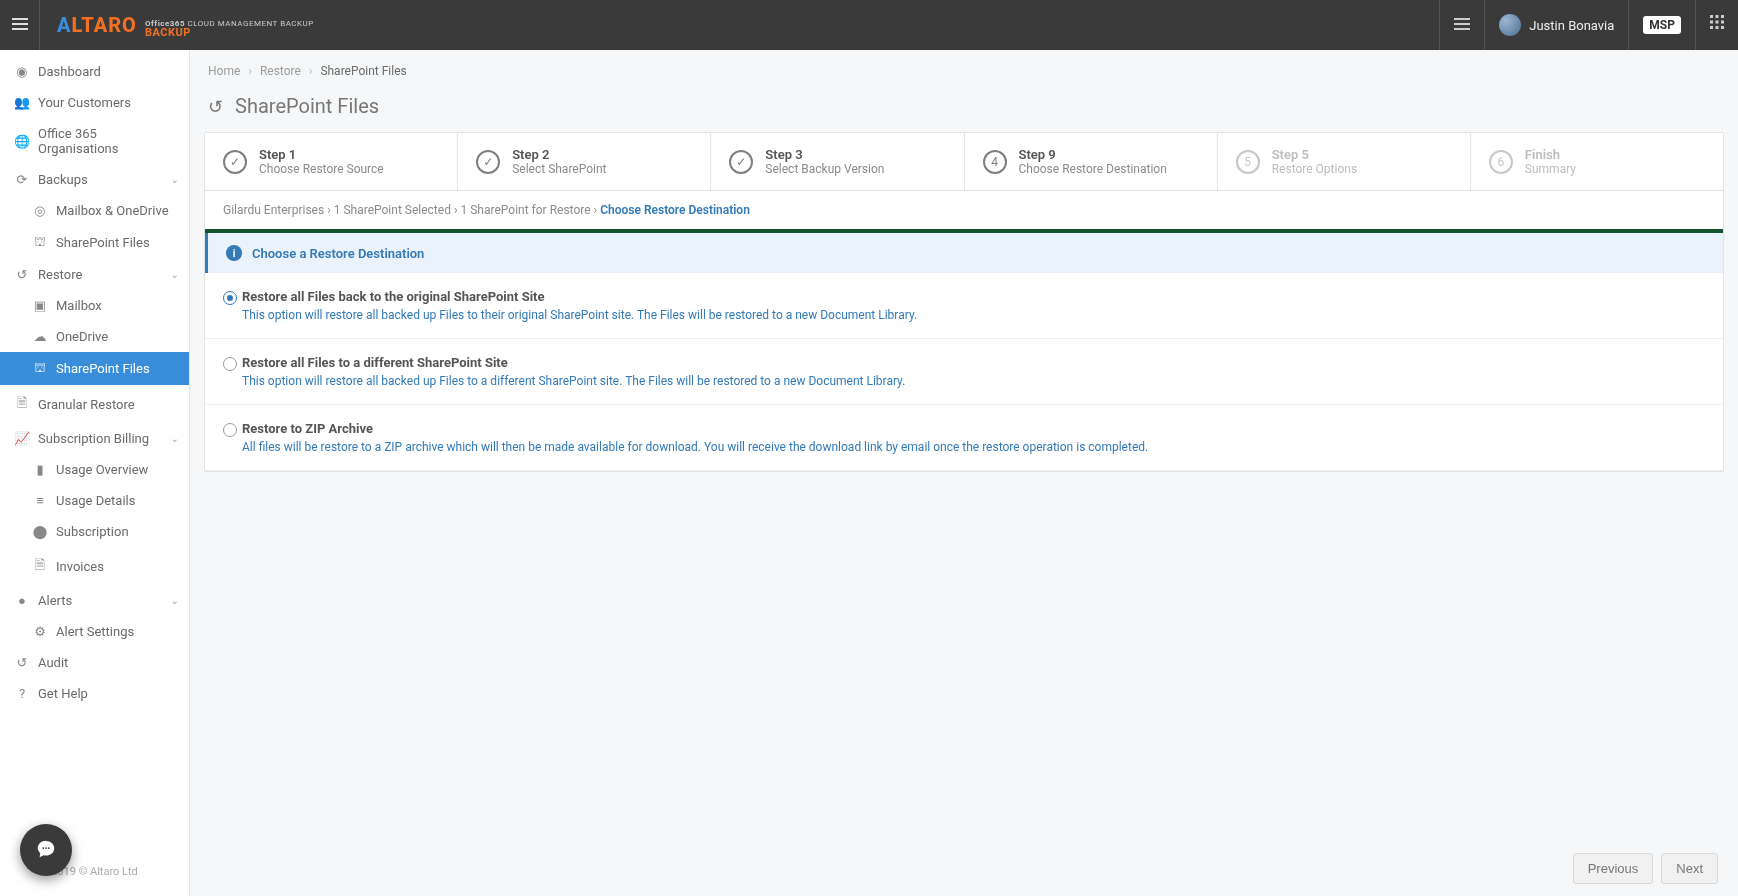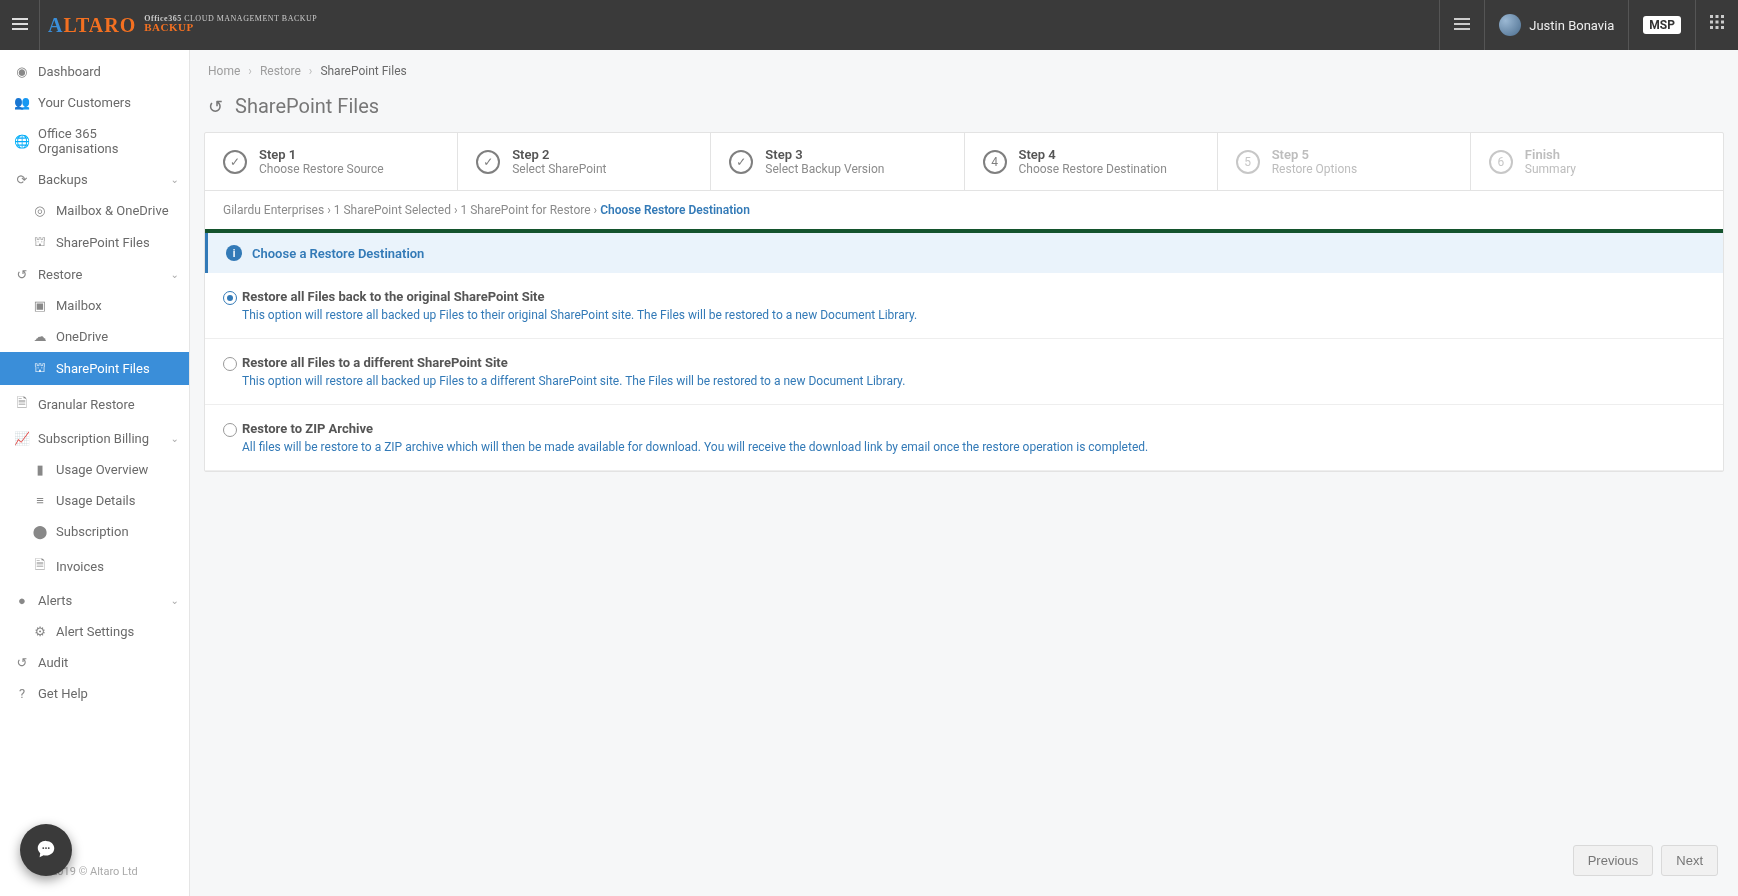--- a/index.html
+++ b/index.html
@@ -3,21 +3,21 @@
 <meta charset="utf-8">
 <style>
   * { box-sizing: border-box; margin: 0; padding: 0; }
   body { font-family: -apple-system, "Segoe UI", Roboto, Arial, sans-serif; font-size: 13px; color: #6a6a6a; background: #f5f5f5; }
   a { color: inherit; text-decoration: none; }
 
   
   .topbar { display: flex; align-items: center; justify-content: space-between; background: #3a3a3a; color: #eee; height: 50px; padding: 0 0 0 0; }
   .topbar-left { display: flex; align-items: center; }
   .hamburger-toggle { width: 40px; height: 50px; display:flex; align-items:center; justify-content:center; border-right: 1px solid #555; cursor:pointer; }
-  .brand { display:flex; align-items:flex-start; margin-left: 8px; font-family: Liberation Serif, serif; }
+  .brand { display:flex; align-items:flex-end; margin-left: 17px; }
   .brand-logo { font-weight: 800; font-size: 20px; letter-spacing: 1px; }
   .brand-logo .a { color:#3a8ed9; }
   .brand-logo .rest { color:#f37021; }
   .brand-sub { display:flex; flex-direction:column; font-size:8px; line-height:9px; color:#ccc; margin-left:8px; letter-spacing:0.5px; }
   .brand-sub .l1 { font-weight:700; }
   .brand-backup { color:#f37021; font-size:11px; font-weight:700; }
   .topbar-right { display:flex; align-items:center; }
   .tr-cell { height:66px; display:flex; align-items:center; padding:0 14px; border-left:1px solid #555; cursor:pointer; position:relative; }
   .tr-user { display:flex; align-items:center; gap:8px; }
   .avatar { width:22px; height:22px; border-radius:50%; background: radial-gradient(circle at 30% 30%, #9bb8d3, #4b6d8e); }
@@ -62,21 +62,21 @@
   .info-bar { border-left:3px solid #337ab7; background:#eaf3fb; color:#337ab7; padding:12px 18px; font-weight:600; display:flex; align-items:center; gap:10px; }
   .info-bar .iicn { width:16px; height:16px; border-radius:50%; background:#337ab7; color:#fff; display:inline-flex; align-items:center; justify-content:center; font-size:10px; font-weight:700; }
 
   .option { display:flex; align-items:flex-start; gap:5px; padding:16px 18px; border-bottom:1px solid #eee; cursor:pointer; }
   .radio { width:14px; height:14px; border:1px solid #999; border-radius:50%; margin-top:2px; display:inline-flex; align-items:center; justify-content:center; flex-shrink:0; }
   .radio.selected::after { content:""; width:6px; height:6px; background:#337ab7; border-radius:50%; }
   .radio.selected { border-color:#337ab7; }
   .opt-body .title { font-weight:700; color:#555; font-size:13px; }
   .opt-body .desc { font-size:12px; color:#337ab7; margin-top:4px; }
 
-  .footer-actions { position: absolute; bottom: 20px; right: 20px; display:flex; gap:8px; }
+  .footer-actions { position: absolute; bottom: 12px; right: 20px; display:flex; gap:8px; }
   .btn { background:#f1f1f1; border:1px solid #d9d9d9; border-radius:3px; padding:7px 14px; color:#777; cursor:pointer; font-size:13px; }
 
   
   .chat-bubble { position:fixed; left:20px; bottom:20px; width:52px; height:52px; border-radius:50%; background:#3a3a3a; color:#fff; display:flex; align-items:center; justify-content:center; box-shadow:0 4px 12px rgba(0,0,0,0.4); cursor:pointer; }
   .chat-bubble svg { width:22px; height:22px; }
 
   .icon-svg { display:inline-block; vertical-align:middle; }
 </style>
 </head>
 <body>
@@ -259,21 +259,21 @@
         <div class="step done">
           <span class="step-circle">✓</span>
           <div class="step-text">
               <div class="t">Step 3</div>
               <div class="s">Select Backup Version</div>
             </div>
         </div>
         <div class="step">
           <span class="step-circle">4</span>
           <div class="step-text">
-              <div class="t">Step 4</div>
+              <div class="t">Step 9</div>
               <div class="s">Choose Restore Destination</div>
             </div>
         </div>
         <div class="step pending">
           <span class="step-circle">5</span>
           <div class="step-text">
               <div class="t">Step 5</div>
               <div class="s">Restore Options</div>
             </div>
         </div>

